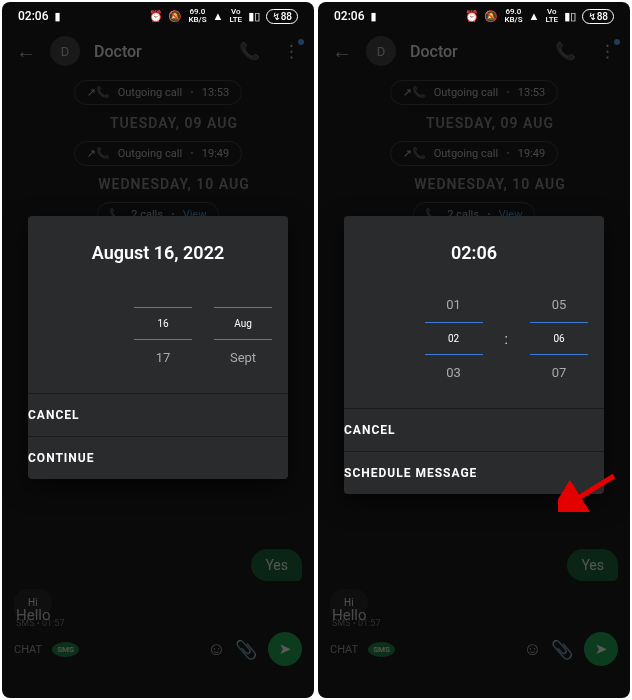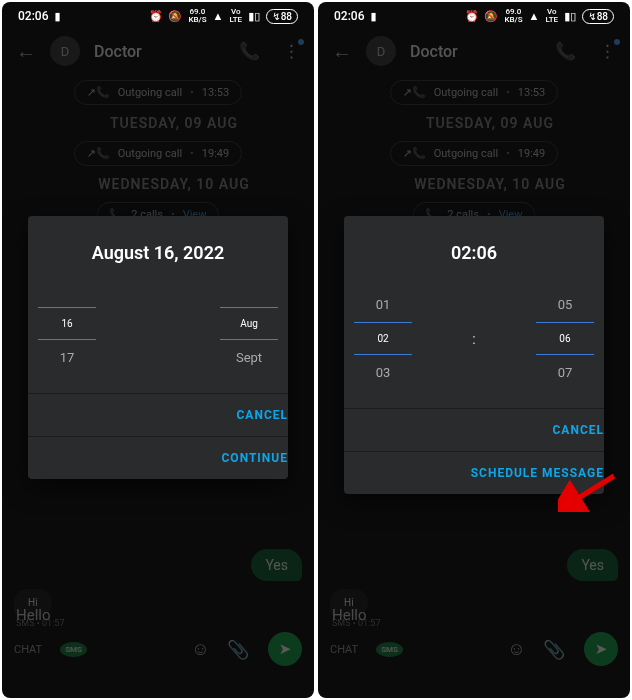--- a/index.html
+++ b/index.html
@@ -121,21 +121,21 @@
   .compose-row {
     position: absolute;
     left: 0; right: 0;
     bottom: 32px;
     padding: 0 12px;
   }
   .compose-input {
     color: #cfcfcf; font-size: 15px; padding: 8px 2px;
   }
   .compose-icons {
-    display: flex; align-items: center; gap: 18px;
+    display: flex; align-items: center; gap: 10px;
     color: #9d9d9d; font-size: 11px;
   }
   .compose-icons .spacer { flex: 1; }
   .sms-chip {
     background: #15803d; color: #d6f0de;
     font-size: 8px; padding: 3px 5px; border-radius: 50%;
     font-weight: 700;
   }
   .send-btn {
     width: 34px; height: 34px; border-radius: 50%;
@@ -158,42 +158,42 @@
   }
   .dialog-title {
     text-align: center;
     font-size: 18px;
     font-weight: 600;
     padding: 26px 12px 20px;
     color: #fff;
   }
   .picker-row {
     display: flex;
-    justify-content: space-between;
+    justify-content: flex-end;
     gap: 22px;
     align-items: center;
-    padding: 4px 10px;
+    padding: 4px 16px;
   }
   .picker-col {
     width: 58px;
     text-align: center;
   }
   .picker-prev, .picker-next { color: #aaa; font-size: 13px; padding: 10px 0; }
   .picker-prev { visibility: hidden; } 
   .picker-cur {
     color: #fff; font-size: 10px; padding: 10px 0;
     border-top: 1px solid #3f7bd6;
     border-bottom: 1px solid #3f7bd6;
   }
   .picker-colon { color: #ddd; font-size: 14px; }
   .dialog-buttons { margin-top: 14px; }
   .dialog-btn {
-    text-align: right;
+    text-align: left;
     padding: 14px 0;
-    color: #0ea5e9;
+    color: #ffffff;
     font-size: 12px;
     font-weight: 700;
     letter-spacing: 1px;
     border-top: 1px solid #1c1c1e;
   }
   
   .annotation-arrow {
     position: absolute;
     right: 12px;
     bottom: 186px;

